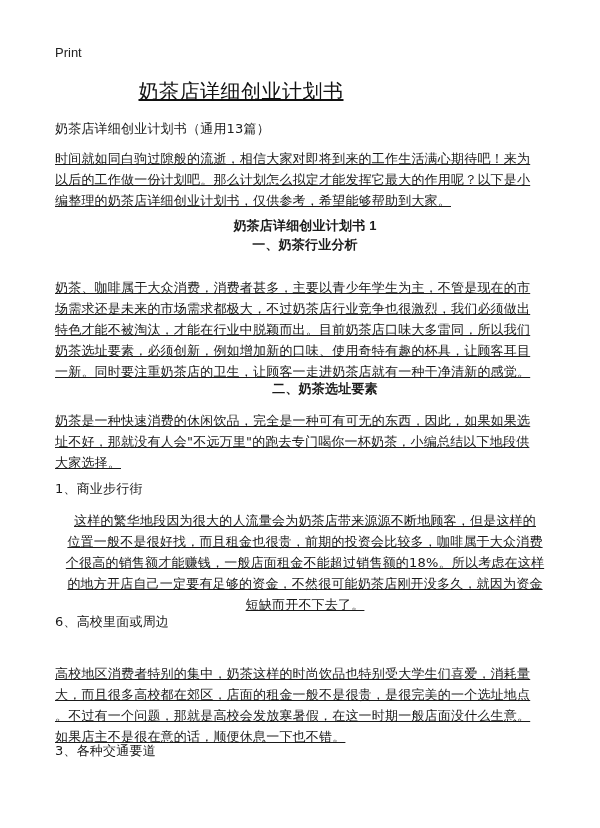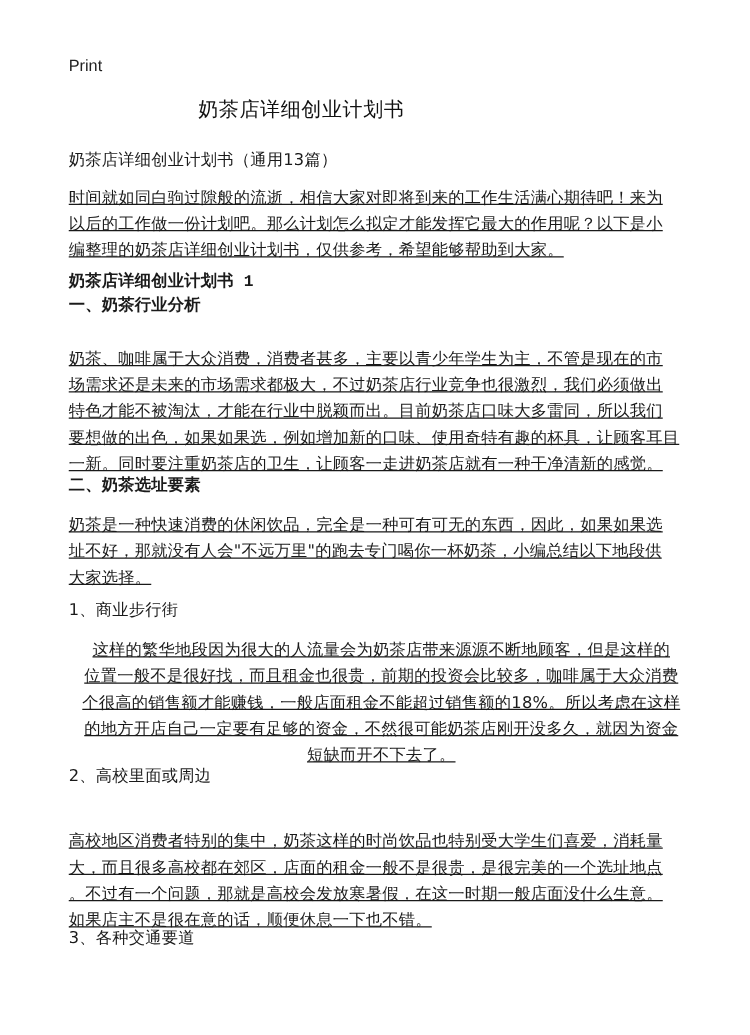--- a/index.html
+++ b/index.html
@@ -2,25 +2,25 @@
 <html><head>
 <meta charset="utf-8">
 <style>
   html, body { margin: 0; padding: 0; background: #ffffff; }
   body { width: 600px; height: 828px; overflow: hidden; position: relative;
          font-family: "DejaVu Sans", "Liberation Sans", sans-serif; color: #1a1a1a; }
   .page { position: absolute; left: 0; top: 0; width: 600px; height: 828px; }
   .print { position: absolute; left: 55px; top: 45px; font-family: Liberation Sans, sans-serif;
            font-size: 13px; color: #222; }
   .title { position: absolute; left: 0; width: 482px; top: 78px; text-align: center;
-           font-size: 16px; color: #111; letter-spacing: 0.5px; }
+           font-size: 20px; color: #111; letter-spacing: 0.5px; text-decoration: underline; }
   .blk { position: absolute; left: 55px; width: 500px; font-size: 13px; line-height: 21px;
          white-space: nowrap; letter-spacing: 0.2px; }
   .blk .ln { display: block; text-decoration: underline; }
-  .bold { font-weight: bold; font-family: Liberation Mono, monospace; }
+  .bold { font-weight: bold; font-family: Liberation Sans, sans-serif; text-align: center; }
 </style>
 </head>
 <body>
 
 <div class="page">
   <div class="print">Print</div>
 
   <div class="title">奶茶店详细创业计划书</div>
 
   <div class="blk" style="top:118px;">奶茶店详细创业计划书（通用13篇）</div>
@@ -32,43 +32,43 @@
   </div>
 
   <div class="blk bold" style="top:215px;">奶茶店详细创业计划书 1</div>
 
   <div class="blk bold" style="top:234px;">一、奶茶行业分析</div>
 
   <div class="blk" style="top:277px;">
     <span class="ln">奶茶、咖啡属于大众消费，消费者甚多，主要以青少年学生为主，不管是现在的市</span>
     <span class="ln">场需求还是未来的市场需求都极大，不过奶茶店行业竞争也很激烈，我们必须做出</span>
     <span class="ln">特色才能不被淘汰，才能在行业中脱颖而出。目前奶茶店口味大多雷同，所以我们</span>
-    <span class="ln">要想做的出色，如果如果选，例如增加新的口味、使用奇特有趣的杯具，让顾客耳目</span>
+    <span class="ln">奶茶选址要素，必须创新，例如增加新的口味、使用奇特有趣的杯具，让顾客耳目</span>
     <span class="ln">一新。同时要注重奶茶店的卫生，让顾客一走进奶茶店就有一种干净清新的感觉。</span>
   </div>
 
-  <div class="blk bold" style="top:378px;">二、奶茶选址要素</div>
+  <div class="blk bold" style="top:378px;margin-left:20px;">二、奶茶选址要素</div>
 
   <div class="blk" style="top:410px;">
     <span class="ln">奶茶是一种快速消费的休闲饮品，完全是一种可有可无的东西，因此，如果如果选</span>
     <span class="ln">址不好，那就没有人会"不远万里"的跑去专门喝你一杯奶茶，小编总结以下地段供</span>
     <span class="ln">大家选择。</span>
   </div>
 
   <div class="blk" style="top:478px;">1、商业步行街</div>
 
   <div class="blk" style="top:510px;text-align:center;">
     <span class="ln">这样的繁华地段因为很大的人流量会为奶茶店带来源源不断地顾客，但是这样的</span>
     <span class="ln">位置一般不是很好找，而且租金也很贵，前期的投资会比较多，咖啡属于大众消费</span>
     <span class="ln">个很高的销售额才能赚钱，一般店面租金不能超过销售额的18%。所以考虑在这样</span>
     <span class="ln">的地方开店自己一定要有足够的资金，不然很可能奶茶店刚开没多久，就因为资金</span>
     <span class="ln">短缺而开不下去了。</span>
   </div>
 
-  <div class="blk" style="top:611px;">2、高校里面或周边</div>
+  <div class="blk" style="top:611px;">6、高校里面或周边</div>
 
   <div class="blk" style="top:643px;margin-top:20px;">
     <span class="ln">高校地区消费者特别的集中，奶茶这样的时尚饮品也特别受大学生们喜爱，消耗量</span>
     <span class="ln">大，而且很多高校都在郊区，店面的租金一般不是很贵，是很完美的一个选址地点</span>
     <span class="ln">。不过有一个问题，那就是高校会发放寒暑假，在这一时期一般店面没什么生意。</span>
     <span class="ln">如果店主不是很在意的话，顺便休息一下也不错。</span>
   </div>
 
   <div class="blk" style="top:724px;margin-top:16px;">3、各种交通要道</div>
 </div>

